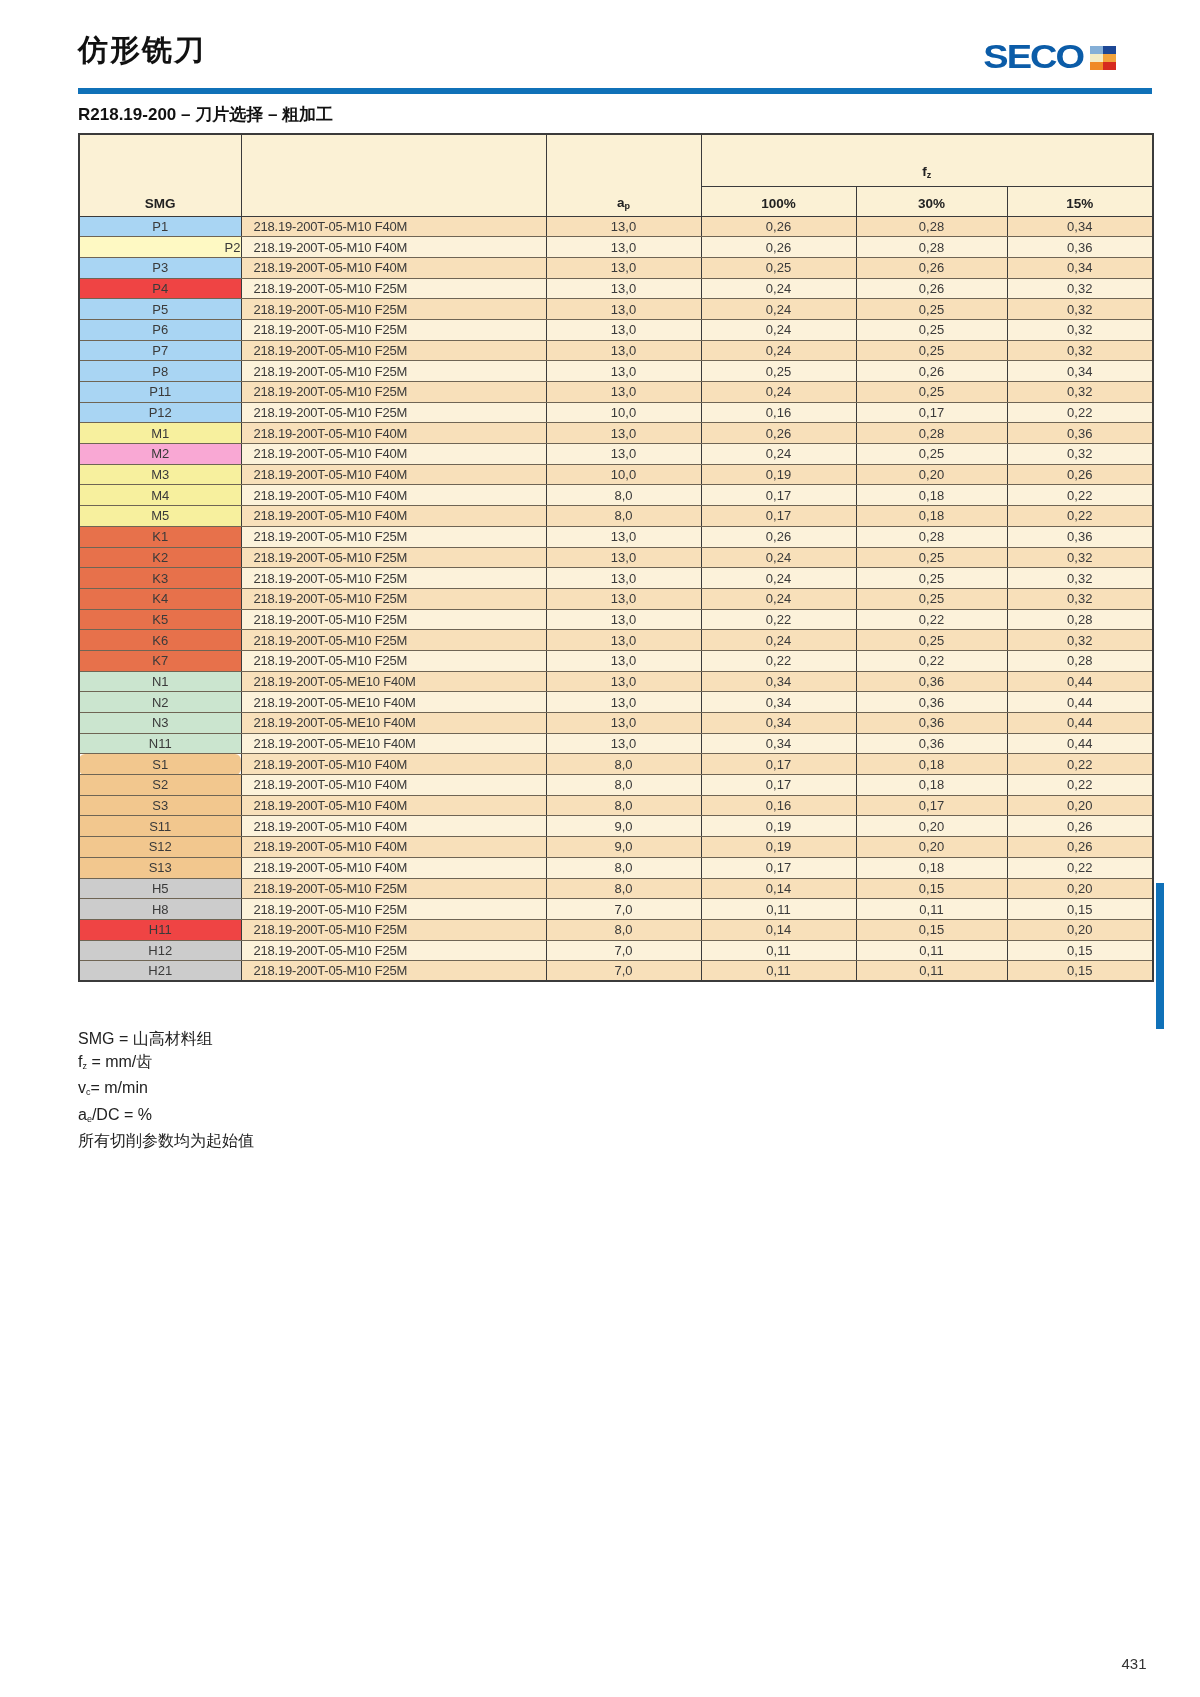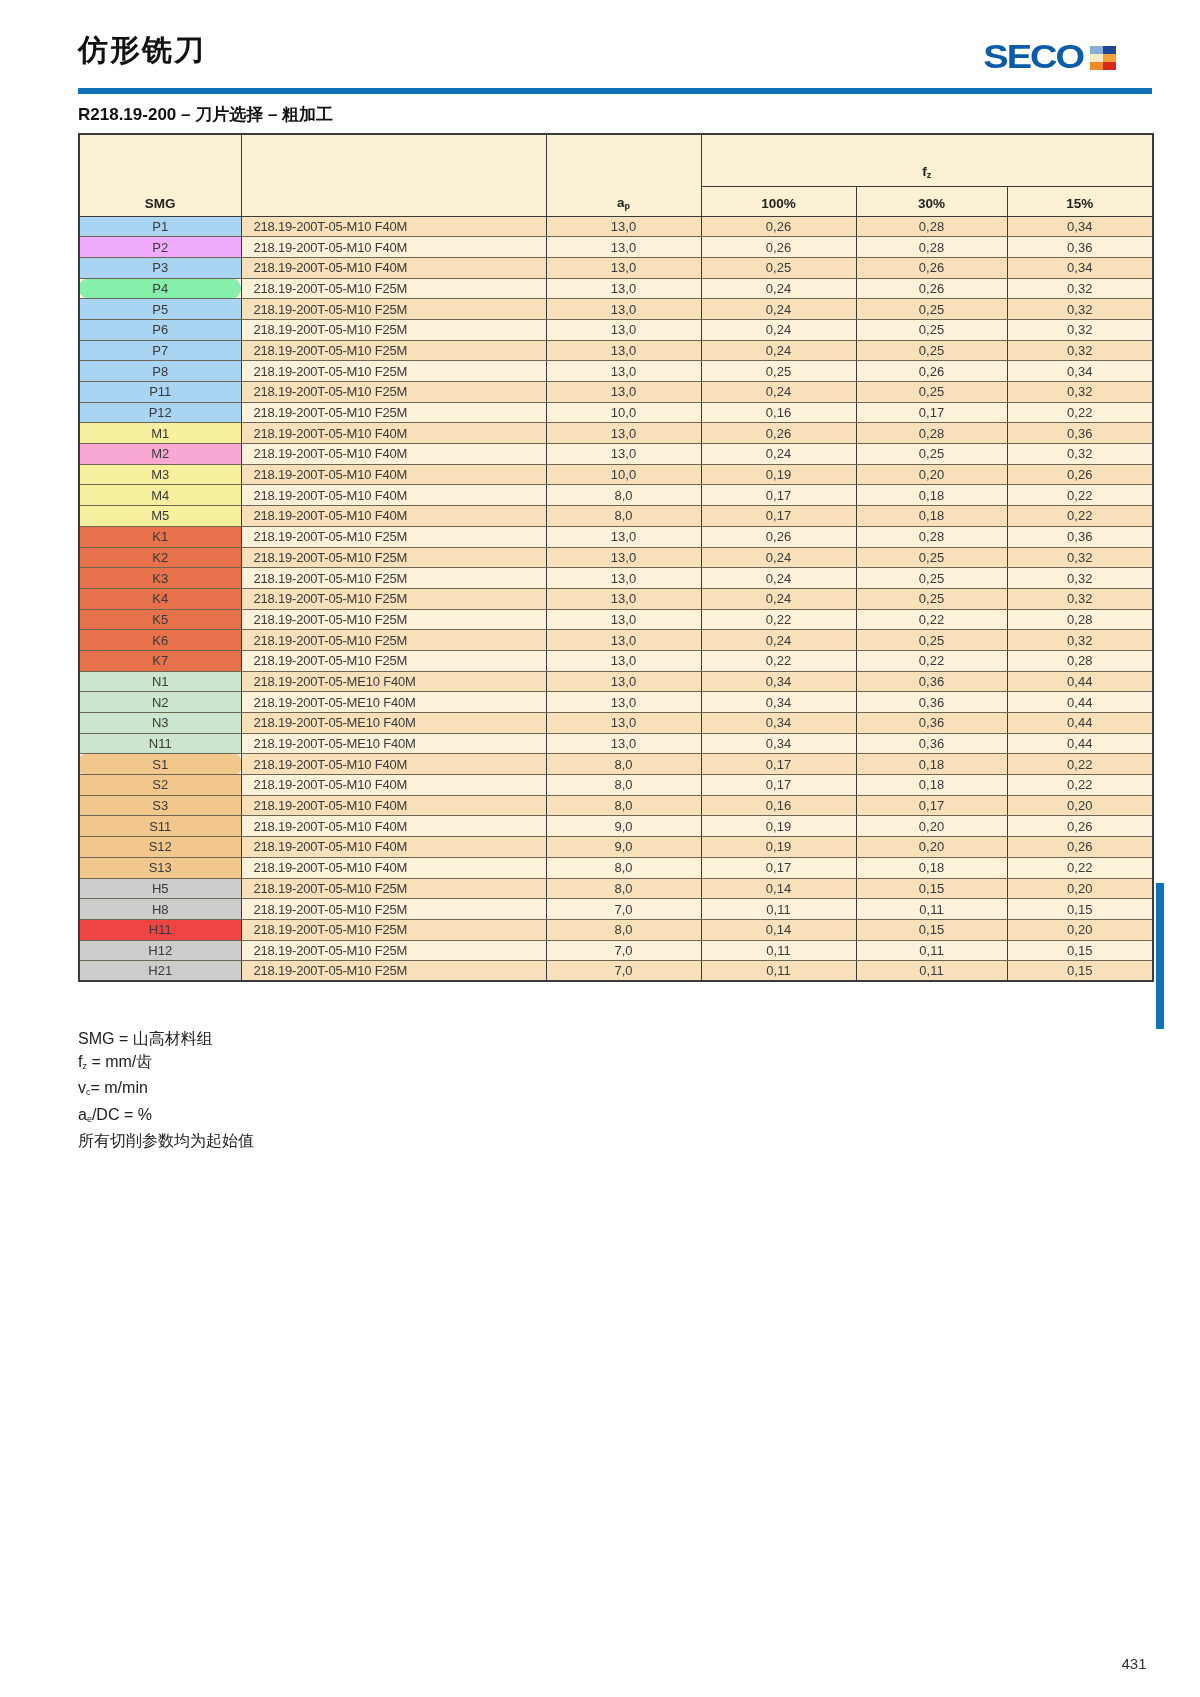--- a/index.html
+++ b/index.html
@@ -106,37 +106,37 @@
       <tbody>
           <tr>
             <td class="smg" style="background: rgb(169, 213, 243);">P1</td>
             <td class="product">218.19-200T-05-M10 F40M</td>
             <td class="num">13,0</td>
             <td class="num">0,26</td>
             <td class="num">0,28</td>
             <td class="num">0,34</td>
           </tr>
           <tr>
-            <td class="smg" style="background: #f0abfc;">P2</td>
+            <td class="smg" style="background: #fef9c3; text-align: right;">P2</td>
             <td class="product">218.19-200T-05-M10 F40M</td>
             <td class="num">13,0</td>
             <td class="num">0,26</td>
             <td class="num">0,28</td>
             <td class="num">0,36</td>
           </tr>
           <tr>
             <td class="smg" style="background: rgb(169, 213, 243);">P3</td>
             <td class="product">218.19-200T-05-M10 F40M</td>
             <td class="num">13,0</td>
             <td class="num">0,25</td>
             <td class="num">0,26</td>
             <td class="num">0,34</td>
           </tr>
           <tr>
-            <td class="smg" style="background: #86efac; border-radius: 10px;">P4</td>
+            <td class="smg" style="background: #ef4444;">P4</td>
             <td class="product">218.19-200T-05-M10 F25M</td>
             <td class="num">13,0</td>
             <td class="num">0,24</td>
             <td class="num">0,26</td>
             <td class="num">0,32</td>
           </tr>
           <tr>
             <td class="smg" style="background: rgb(169, 213, 243);">P5</td>
             <td class="product">218.19-200T-05-M10 F25M</td>
             <td class="num">13,0</td>

